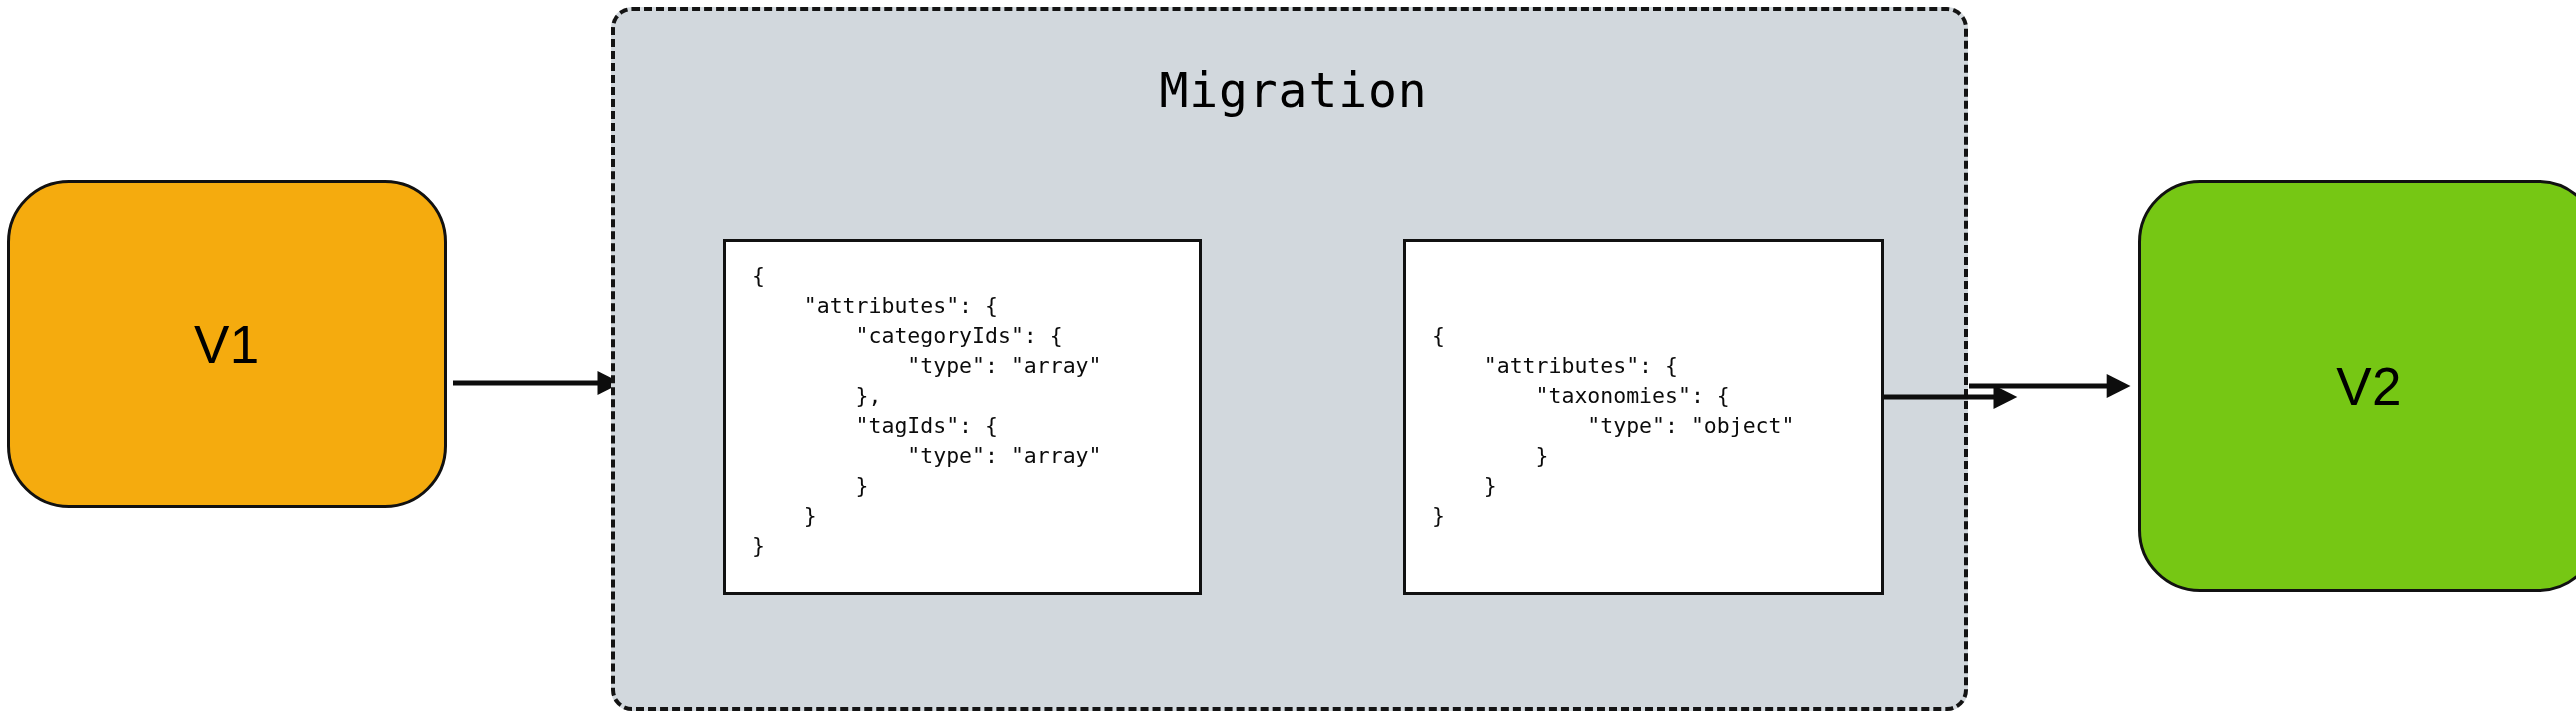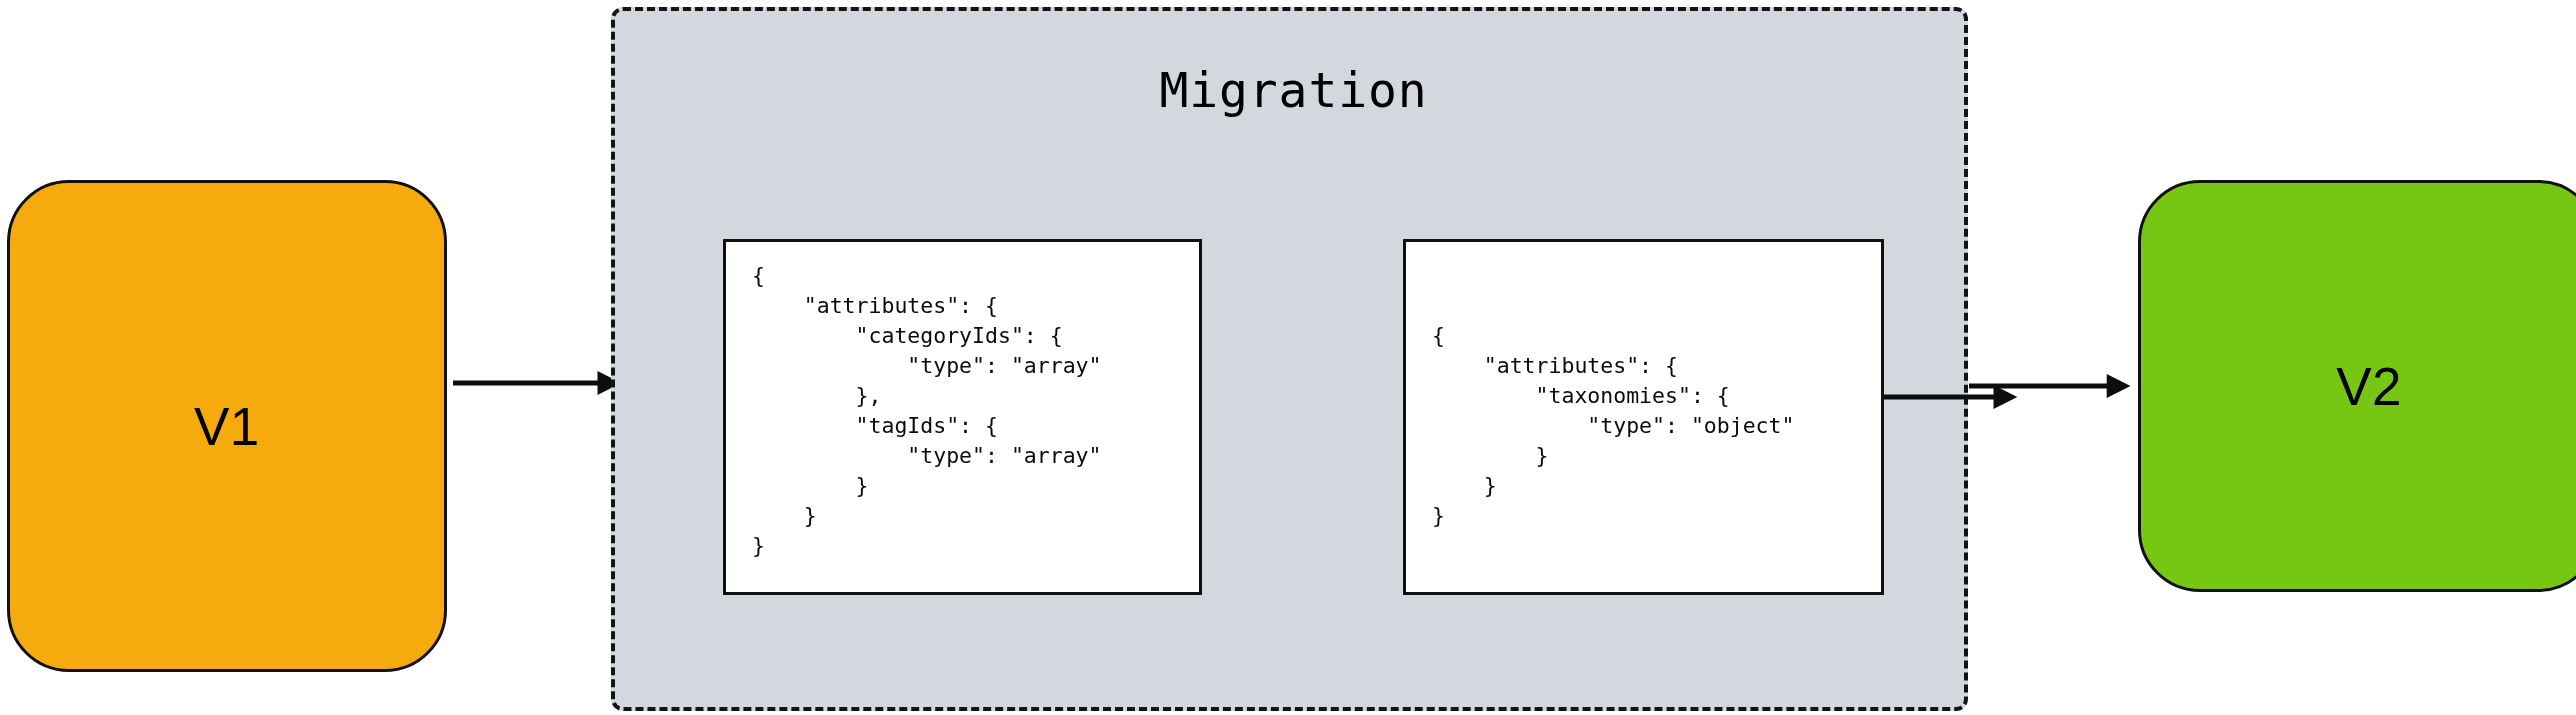--- a/index.html
+++ b/index.html
@@ -33,42 +33,42 @@
     font-size: 53px;
     font-weight: 400;
     color: #000000;
     line-height: 1;
     letter-spacing: 0.4px;
   }
   #node-v1 {
     left: 6.9px;
     top: 180px;
     width: 440px;
-    height: 492px;
+    height: 328px;
     background: #F5AB0E;
   }
   #node-v2 {
     left: 2138px;
     top: 180px;
     width: 462px;
     height: 412px;
     background: #76C714;
   }
 
   
   #migration-container {
     position: absolute;
     box-sizing: border-box;
     left: 611px;
     top: 6.9px;
     width: 1357px;
     height: 704px;
     background: #D2D8DD;
     border: 4.3px dashed #141414;
-    border-radius: 12px;
+    border-radius: 21px;
   }
   #migration-title {
     position: absolute;
     left: 0;
     top: 53px;
     width: 1357px;
     text-align: center;
     font-family: "DejaVu Sans Mono", "Liberation Mono", monospace;
     font-size: 48px;
     font-weight: 400;

